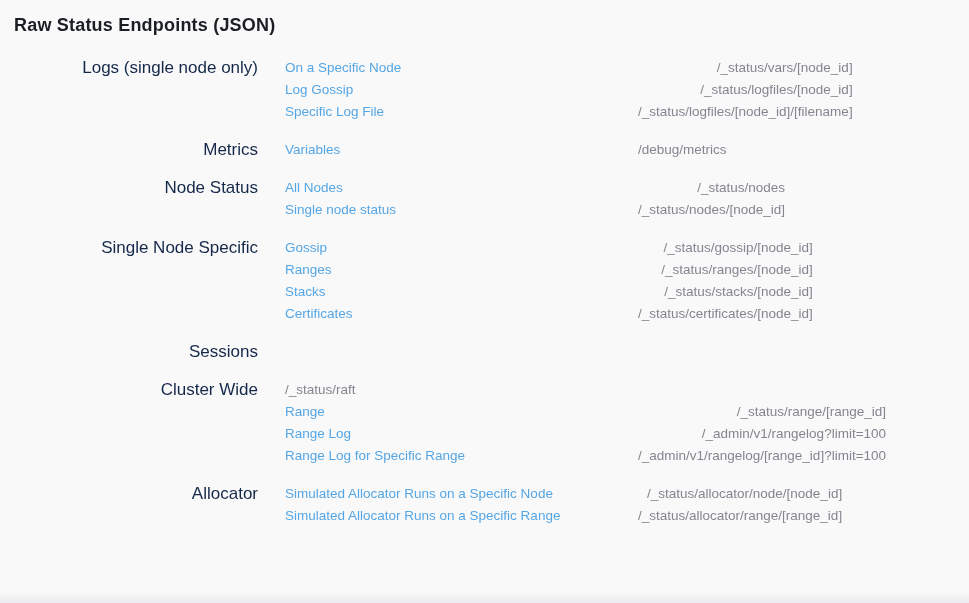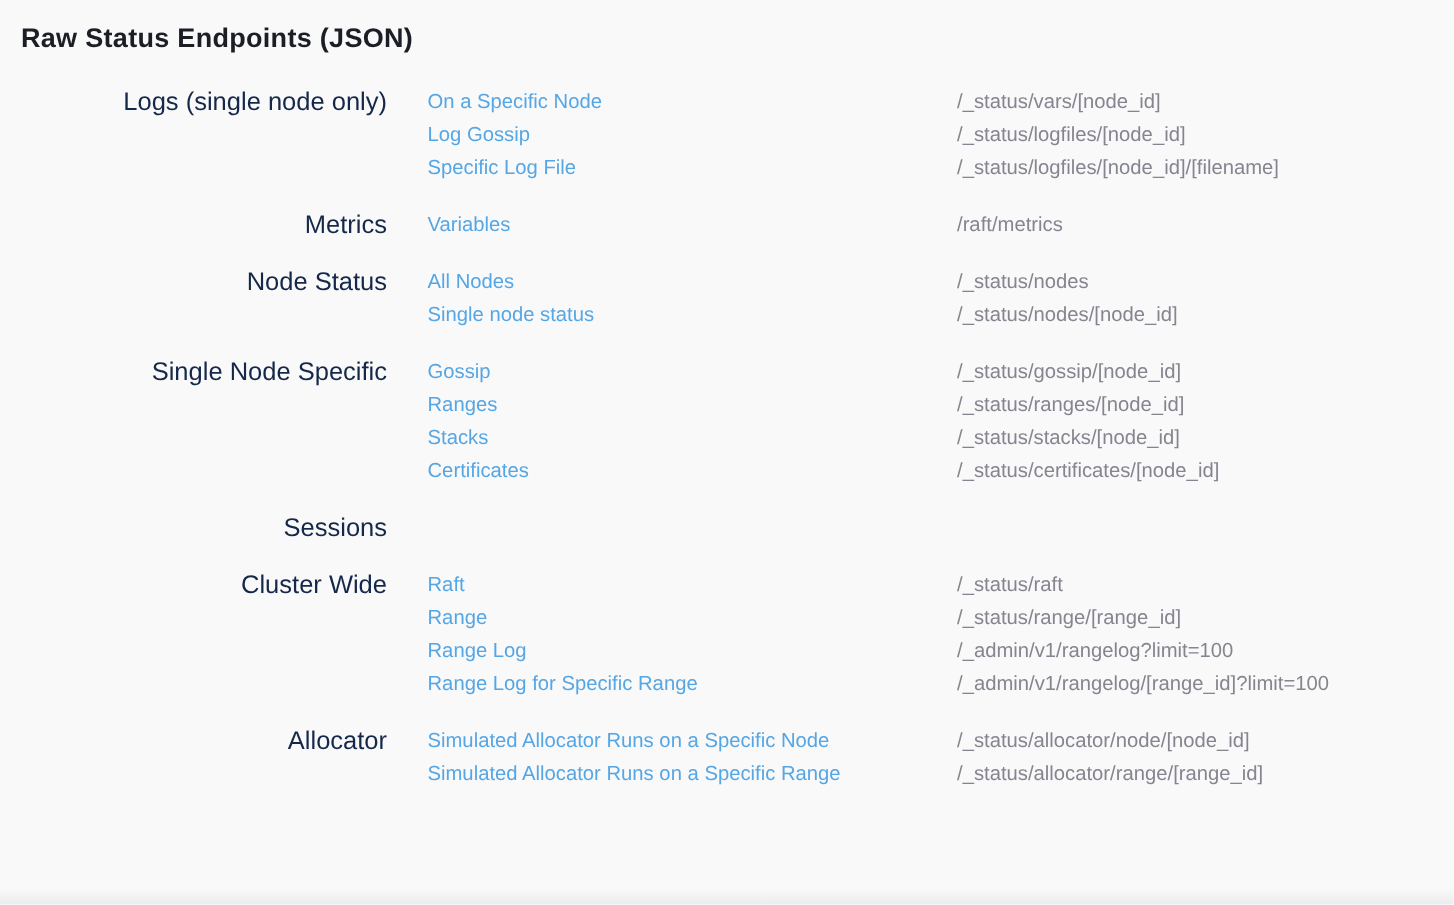--- a/index.html
+++ b/index.html
@@ -42,20 +42,21 @@
   .entries {
     display: flex;
     flex-direction: column;
     margin-left: 27px;
   }
   .entry {
     display: flex;
     align-items: baseline;
     font-size: 13.5px;
     line-height: 22px;
+    justify-content: space-between;
   }
   .link {
     width: 353px;
     flex-shrink: 0;
     color: var(--link-color, #55a6e4);
     text-decoration: none;
     cursor: pointer;
   }
   .path {
     color: var(--path-color, #85858f);
@@ -95,21 +96,21 @@
     <span class="path">/_status/logfiles/[node_id]/[filename]</span>
   </div>
 </div>
   </div>
 
   <div class="group">
     <div class="category">Metrics</div>
     <div class="entries">
   <div class="entry">
     <a class="link" href="#">Variables</a>
-    <span class="path">/raft/metrics</span>
+    <span class="path">/debug/metrics</span>
   </div>
 
 </div>
   </div>
 
   <div class="group">
     <div class="category">Node Status</div>
     <div class="entries">
   <div class="entry">
     <a class="link" href="#">All Nodes</a>
@@ -149,21 +150,20 @@
   </div>
 
   <div class="group">
     <div class="category">Sessions</div>
   </div>
 
   <div class="group">
     <div class="category">Cluster Wide</div>
     <div class="entries">
   <div class="entry">
-    <a class="link" href="#">Raft</a>
     <span class="path">/_status/raft</span>
   </div>
 
   <div class="entry">
     <a class="link" href="#">Range</a>
     <span class="path">/_status/range/[range_id]</span>
   </div>
 
   <div class="entry">
     <a class="link" href="#">Range Log</a>

